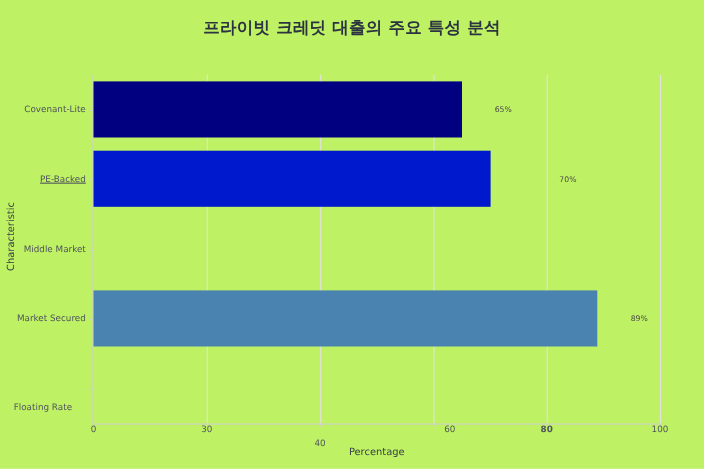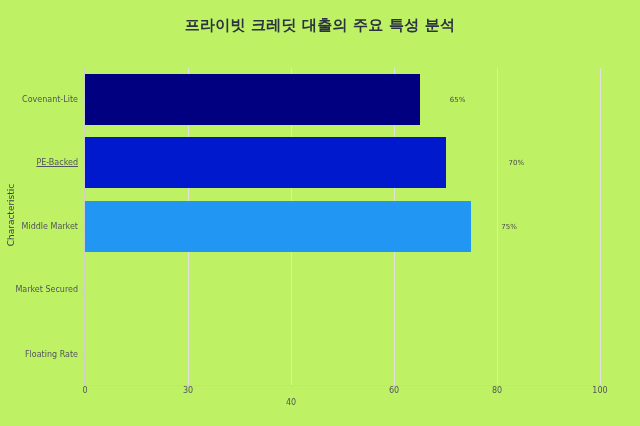--- a/index.html
+++ b/index.html
@@ -169,49 +169,50 @@
       <div class="xtick-mark" style="left: 188px;"></div>
       <div class="xtick-mark" style="left: 291px;"></div>
       <div class="xtick-mark" style="left: 394px;"></div>
       <div class="xtick-mark" style="left: 497px;"></div>
       <div class="xtick-mark" style="left: 600px;"></div>
     </div>
   <div id="xticks-layer">
       <div class="xtick" style="left: 85px;">0</div>
       <div class="xtick" style="left: 188px;">30</div>
       <div class="xtick" style="left: 291px; margin-top: 12px;">40</div>
-      <div class="xtick" style="left: 394px;">60</div>
-      <div class="xtick" style="left: 497px;">80</div>
+      <div class="xtick" style="left: 394px; text-align: right;">60</div>
+      <div class="xtick" style="left: 497px; font-weight: bold;">80</div>
       <div class="xtick" style="left: 600px;">100</div>
     </div>
   <div id="ytick-marks-layer">
       <div class="ytick-mark" style="top: 99.7px;"></div>
       <div class="ytick-mark" style="top: 163.1px;"></div>
       <div class="ytick-mark" style="top: 226.5px;"></div>
       <div class="ytick-mark" style="top: 289.9px;"></div>
       <div class="ytick-mark" style="top: 353.3px;"></div>
     </div>
   <div id="yticks-layer">
       <div class="ytick-label" style="left: 0px; top: 94.7px;">Covenant-Lite</div>
       <div class="ytick-label" style="left: 0px; top: 158.1px; text-decoration: underline;">PE-Backed</div>
       <div class="ytick-label" style="left: 0px; top: 221.5px;">Middle Market</div>
       <div class="ytick-label" style="left: 0px; top: 284.9px;">Market Secured</div>
-      <div class="ytick-label" style="left: 0px; top: 350px;">Floating Rate</div>
+      <div class="ytick-label" style="left: 0px; top: 366px; text-align: center;">Floating Rate</div>
     </div>
 
   <div id="plot-area">
       <div class="bar-row" style="top: 0px;">
         <div class="bar" title="Covenant-Lite 65%" style="width: 334.75px; background: rgb(0, 0, 128);"></div>
         <div class="bar-value" style="left: 339.75px;">65%</div>
       </div>
       <div class="bar-row" style="top: 63.4px;">
         <div class="bar" title="PE-Backed 70%" style="width: 360.5px; background: rgb(0, 25, 204);"></div>
         <div class="bar-value" style="left: 365.5px; margin-left: 33px;">70%</div>
       </div>
-      <div class="bar-row" style="top: 126.8px;">
-        <div class="bar" title="Middle Market 75%" style="width: 386.25px; background: rgb(33, 150, 243);"></div>
-        <div class="bar-value" style="left: 391.25px;">75%</div>
+      <div class="bar-row" style="top: 190.2px;">
+        <div class="bar" title="Senior Secured 89%" style="width: 458.35px; background: rgb(74, 130, 176);"></div>
+        <div class="bar-value" style="left: 463.35px;">89%</div>
       </div>
     </div>
 
+  <div id="xaxis-label">Percentage</div>
   <div id="yaxis-label">Characteristic</div>
 
 </div>
 
 </body></html>

